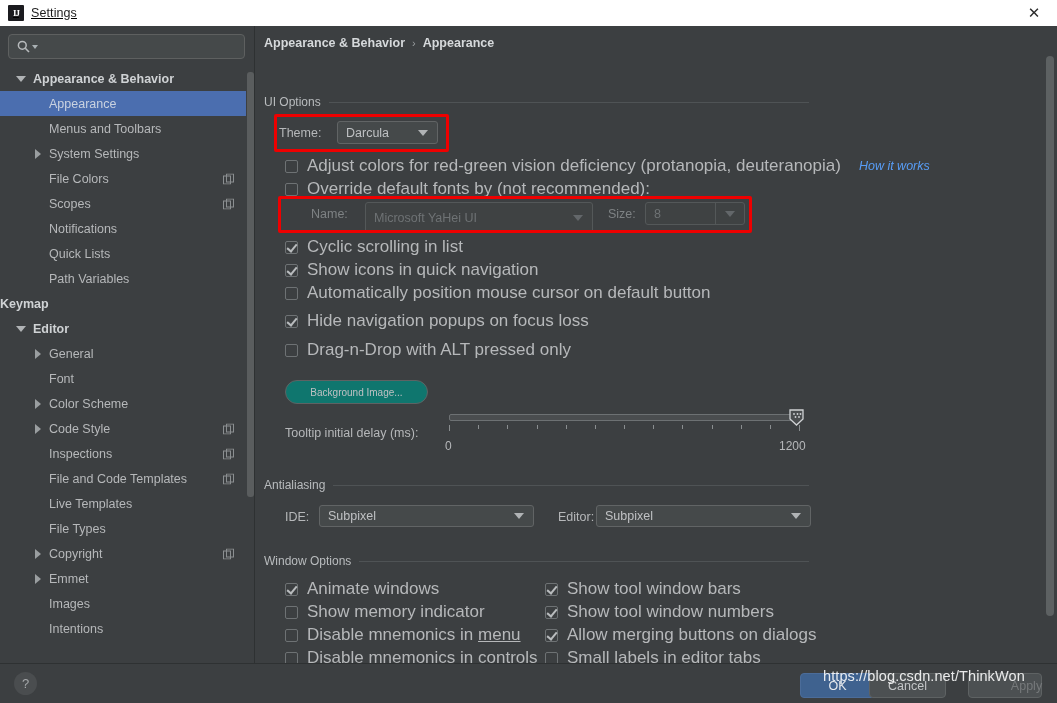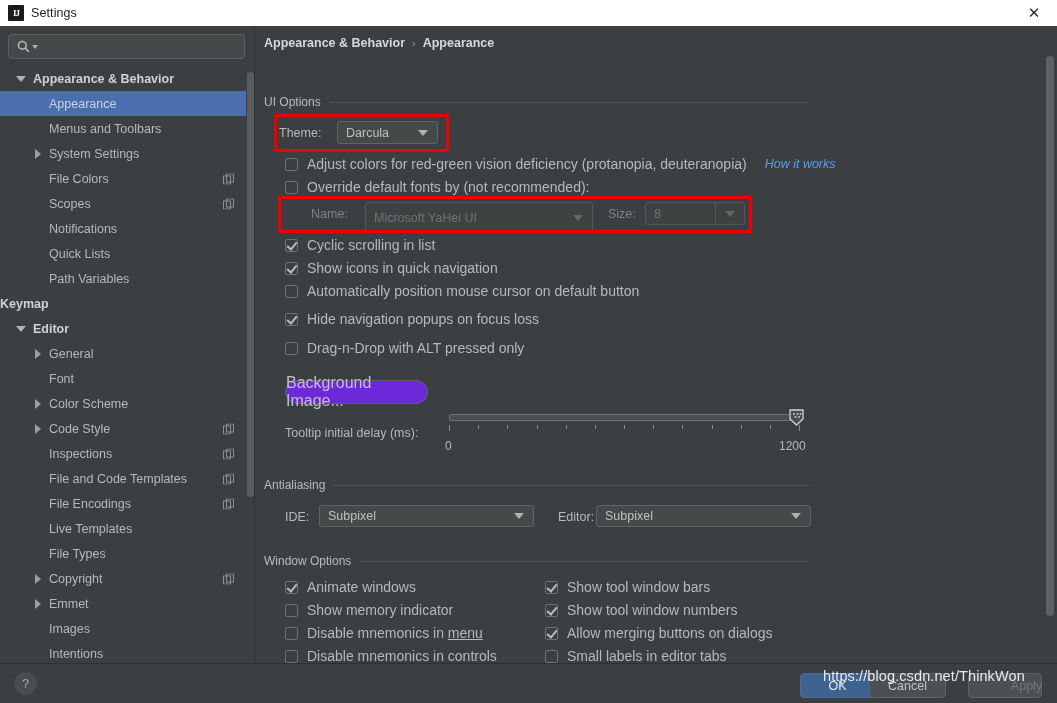--- a/index.html
+++ b/index.html
@@ -8,21 +8,21 @@
     overflow: hidden;
     font-family: "Liberation Sans", sans-serif;
     background: #3c3f41;
   }
   body { position: relative; }
 
   
   .titlebar {
     position: absolute; left: 0; top: 0; width: 1057px; height: 26px;
     background: #ffffff;
-    display: flex; align-items: center;
+    display: flex; align-items: center; text-decoration: underline;
   }
   .tb-icon {
     width: 16px; height: 16px; margin-left: 8px; margin-right: 7px;
     background: #1b1b1f; border-radius: 1px;
     display: flex; align-items: center; justify-content: center;
     color: #ffffff; font-size: 9px; font-weight: bold; letter-spacing: -1px;
     font-family: "Liberation Serif", serif;
   }
   .tb-title {
     font-size: 12.5px; color: #1d1d1d; letter-spacing: .1px;
@@ -152,28 +152,28 @@
     width: 13px; height: 13px; flex: none;
     border: 1px solid #6e7274; border-radius: 2px; background: #3c3f41;
     position: relative;
   }
   .cb.checked::after {
     content: ""; position: absolute; left: 3px; top: 0px;
     width: 4px; height: 8px;
     border-right: 2px solid #b9bcbe; border-bottom: 2px solid #b9bcbe;
     transform: rotate(40deg);
   }
-  .cb-label { color: #b6b8ba; font-size: 14px; }
+  .cb-label { color: #b6b8ba; font-size: 17px; }
   .mnemonic { text-decoration: underline; }
   .link { color: #589df6; font-size: 12.5px; font-style: italic; }
 
   
   .btn {
-    position: absolute; background: #6d28d9; border: 1px solid #5e6263;
-    border-radius: 12px; color: #bfc1c3; font-size: 16px;
+    position: absolute; background: #0f766e; border: 1px solid #5e6263;
+    border-radius: 12px; color: #bfc1c3; font-size: 10px;
     display: flex; align-items: center; justify-content: center;
   }
 
   
   .sl-track {
     position: absolute; height: 7px; background: #4a4d4f;
     border: 1px solid #6d7173; border-radius: 2px;
   }
   .sl-ticks { position: absolute; height: 7px; }
   .sl-ticks i {
@@ -319,27 +319,20 @@
         </div>
         <div class="tree-row">
           <span class="tree-label" style="margin-left: 49px;">Inspections</span>
           <span class="copy-badge"><svg width="11" height="11" viewBox="0 0 11 11">
               <rect x="0.5" y="2.5" width="7" height="8" fill="none" stroke="#8b8f91"></rect>
               <rect x="3.5" y="0.5" width="7" height="8" fill="none" stroke="#8b8f91"></rect>
             </svg></span>
         </div>
         <div class="tree-row">
           <span class="tree-label" style="margin-left: 49px;">File and Code Templates</span>
-          <span class="copy-badge"><svg width="11" height="11" viewBox="0 0 11 11">
-              <rect x="0.5" y="2.5" width="7" height="8" fill="none" stroke="#8b8f91"></rect>
-              <rect x="3.5" y="0.5" width="7" height="8" fill="none" stroke="#8b8f91"></rect>
-            </svg></span>
-        </div>
-        <div class="tree-row">
-          <span class="tree-label" style="margin-left: 49px;">File Encodings</span>
           <span class="copy-badge"><svg width="11" height="11" viewBox="0 0 11 11">
               <rect x="0.5" y="2.5" width="7" height="8" fill="none" stroke="#8b8f91"></rect>
               <rect x="3.5" y="0.5" width="7" height="8" fill="none" stroke="#8b8f91"></rect>
             </svg></span>
         </div>
         <div class="tree-row">
           <span class="tree-label" style="margin-left: 49px;">Live Templates</span>
         </div>
         <div class="tree-row">
           <span class="tree-label" style="margin-left: 49px;">File Types</span>

